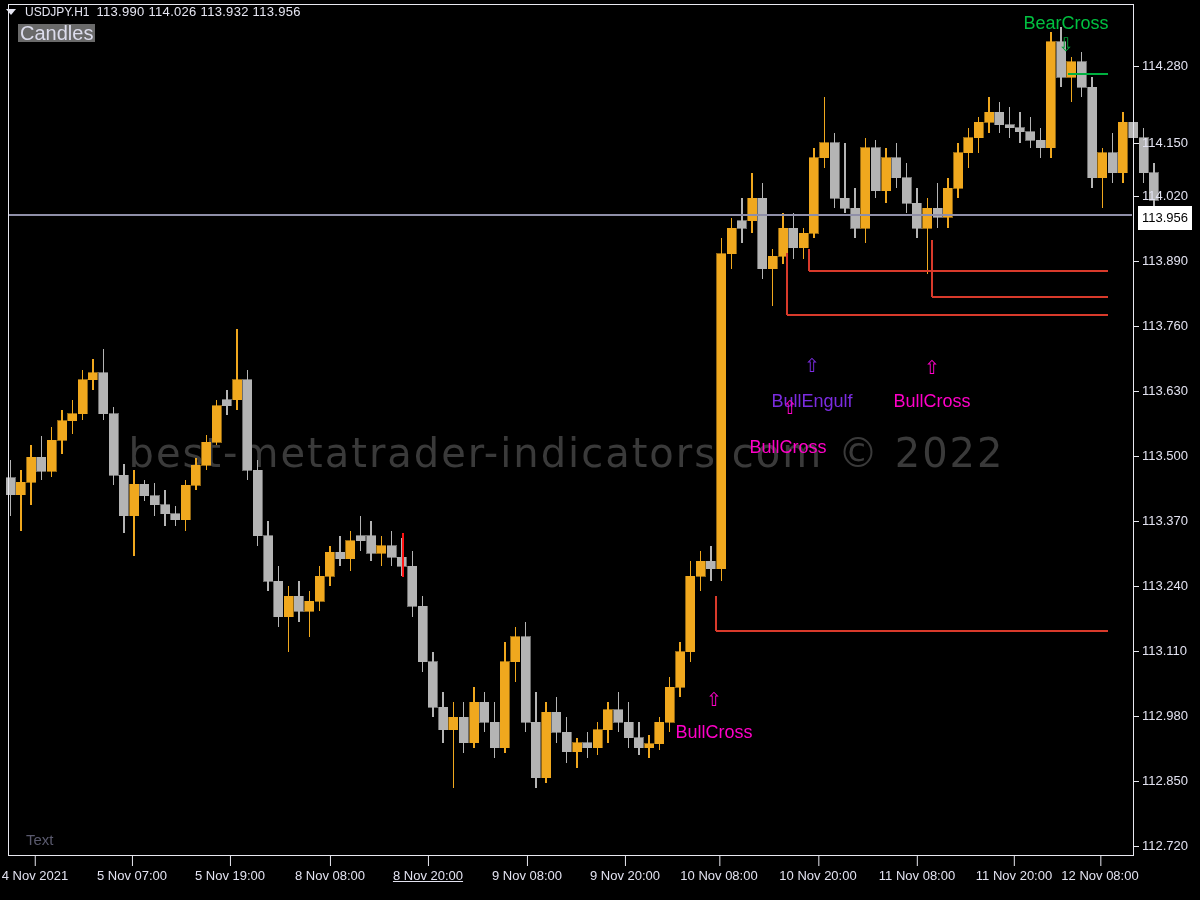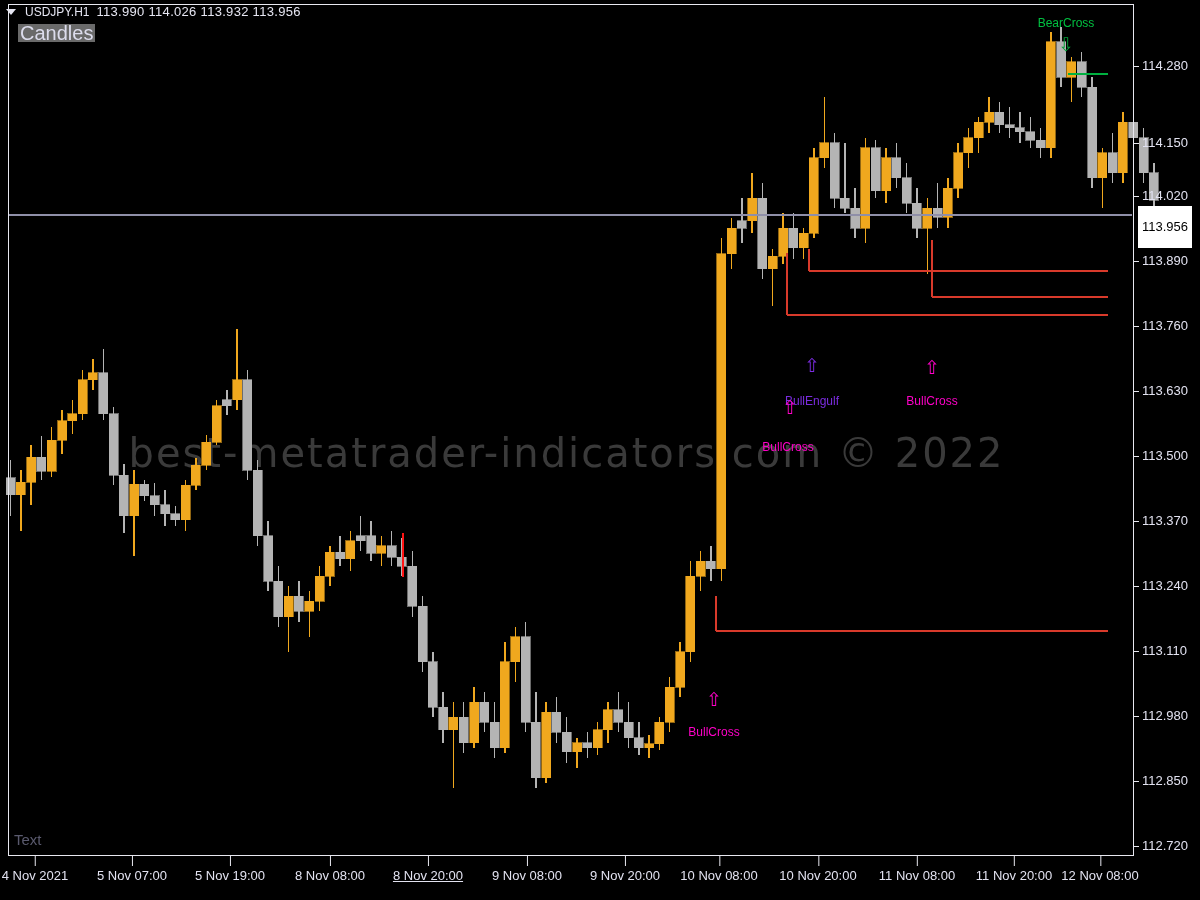--- a/index.html
+++ b/index.html
@@ -43,21 +43,21 @@
   .ohlc{font-size:13px;letter-spacing:.3px;}
 
   
   .obj-candles{
     position:absolute;left:18px;top:24px;
     font-size:20px;line-height:18px;
     color:#dcdcec;background:#6a6a6a;
     padding:0 2px;
   }
   .obj-text{
-    position:absolute;left:14px;top:831px;
+    position:absolute;left:26px;top:831px;
     font-size:15px;line-height:17px;color:#5a5a6e;
   }
 
   
   .watermark{
     position:absolute;left:0;top:430px;width:1133px;
     text-align:center;
     font-family:"DejaVu Sans", sans-serif;
     font-size:40px;letter-spacing:2px;
     color:#3a3a3a;
@@ -73,42 +73,42 @@
     font-size:13px;line-height:16px;color:#e2e2f0;
     white-space:nowrap;padding-left:8px;margin-top:9px;
   }
   .price-tick .dash{
     position:absolute;left:0;top:8px;width:5px;height:1px;background:#e8e8f0;
   }
   .price-current{
     position:absolute;left:4px;
     background:#ffffff;color:#000000;
     font-size:13px;line-height:16px;
-    padding:12px 3px;white-space:nowrap;
+    padding:3px 3px;white-space:nowrap;
     border:1px solid #ffffff;
   }
 
   
   .time-axis{position:absolute;left:0;top:856px;width:1200px;height:44px;}
   .time-tick{
     position:absolute;top:12px;
     font-size:13px;line-height:15px;color:#e2e2f0;
     white-space:nowrap;transform:translateX(-50%);text-align:right;
   }
   .time-tick .vdash{
     position:absolute;left:50%;top:-12px;width:1px;height:10px;background:#e8e8f0;
   }
 
   
   #chart-svg{position:absolute;left:0;top:0;width:1200px;height:900px;}
 
   
   .ann{
     position:absolute;white-space:nowrap;
-    font-size:12px;line-height:19px;font-weight:400;
+    font-size:18px;line-height:19px;font-weight:400;
   }
   .ann-arrow{
     position:absolute;font-size:19px;line-height:19px;
     white-space:nowrap;
   }
 </style>
 </head>
 <body>
 
 <div id="app">

